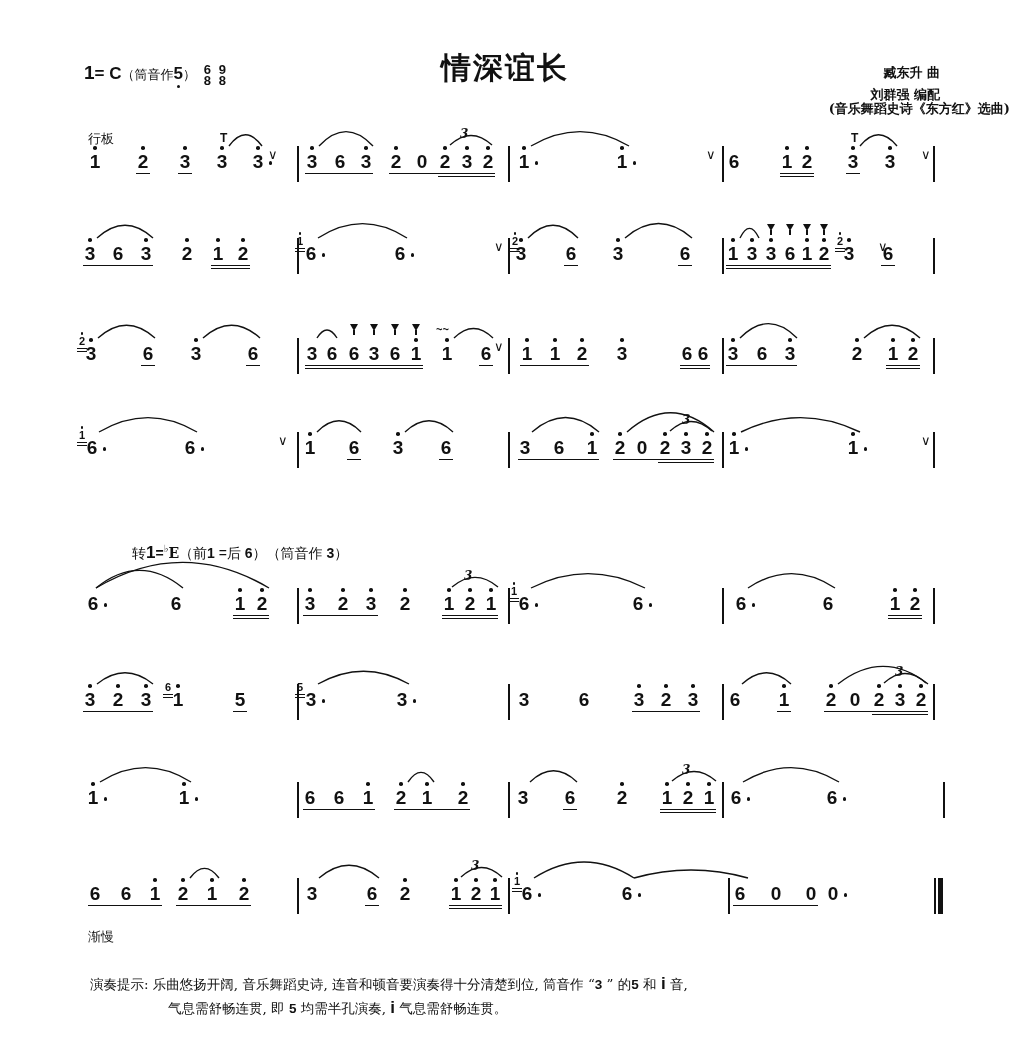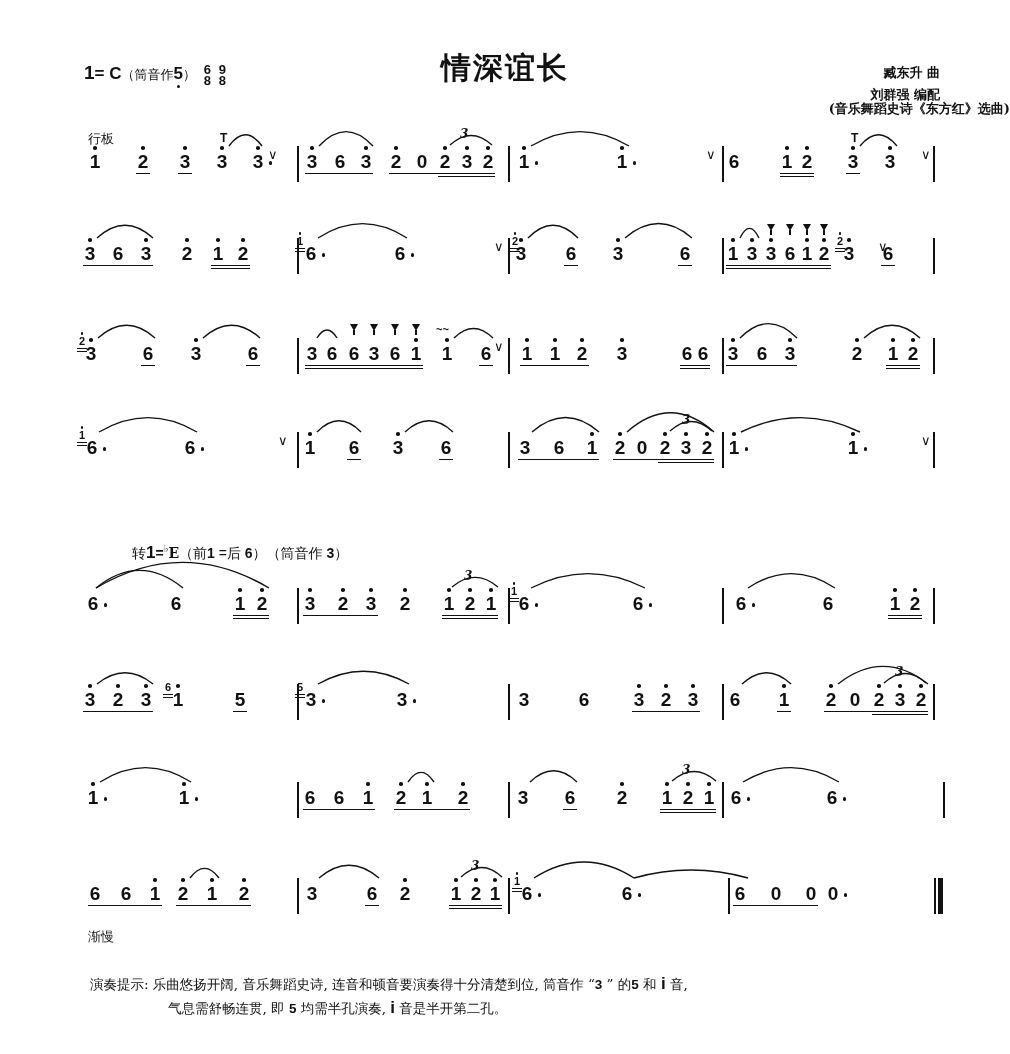--- a/index.html
+++ b/index.html
@@ -381,14 +381,14 @@
     <path d="M634,878 Q691,862 748,878"></path>
     <path d="M461,877 Q481.5,857.8 502,877"></path>
   </svg>
 
 <div class="abs dynamic">渐慢</div>
 
 <div class="abs footer1">
   <span>演奏提示: 乐曲悠扬开阔, 音乐舞蹈史诗, 连音和顿音要演奏得十分清楚到位, 筒音作 “</span><b>3</b><span> ” 的</span><b>5</b><span> 和 </span><b style="font-size:17px">i</b><span> 音,</span>
 </div>
 <div class="abs footer2">
-  <span>气息需舒畅连贯, 即 </span><b>5</b><span> 均需半孔演奏, </span><b style="font-size:17px">i</b><span> 音是半开第二孔。</span>
+  <span>气息需舒畅连贯, 即 </span><b>5</b><span> 均需半孔演奏, </span><b style="font-size:17px">i</b><span> 气息需舒畅连贯。</span>
 </div>
 
 </body></html>

